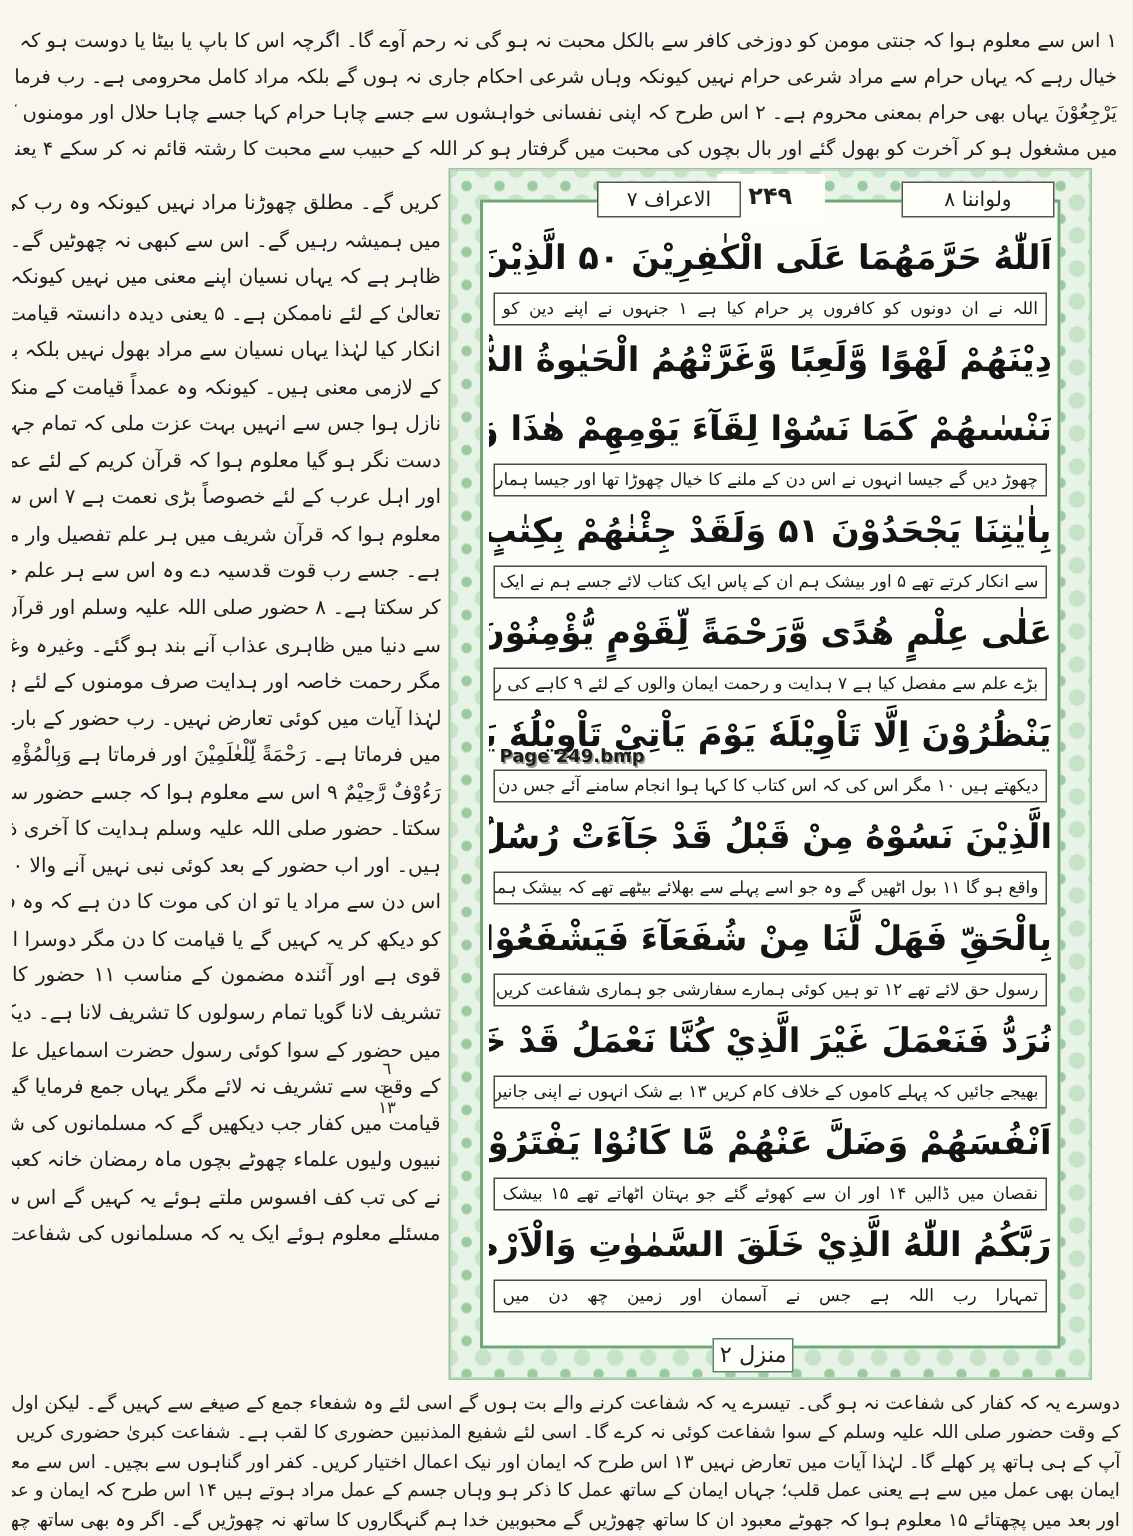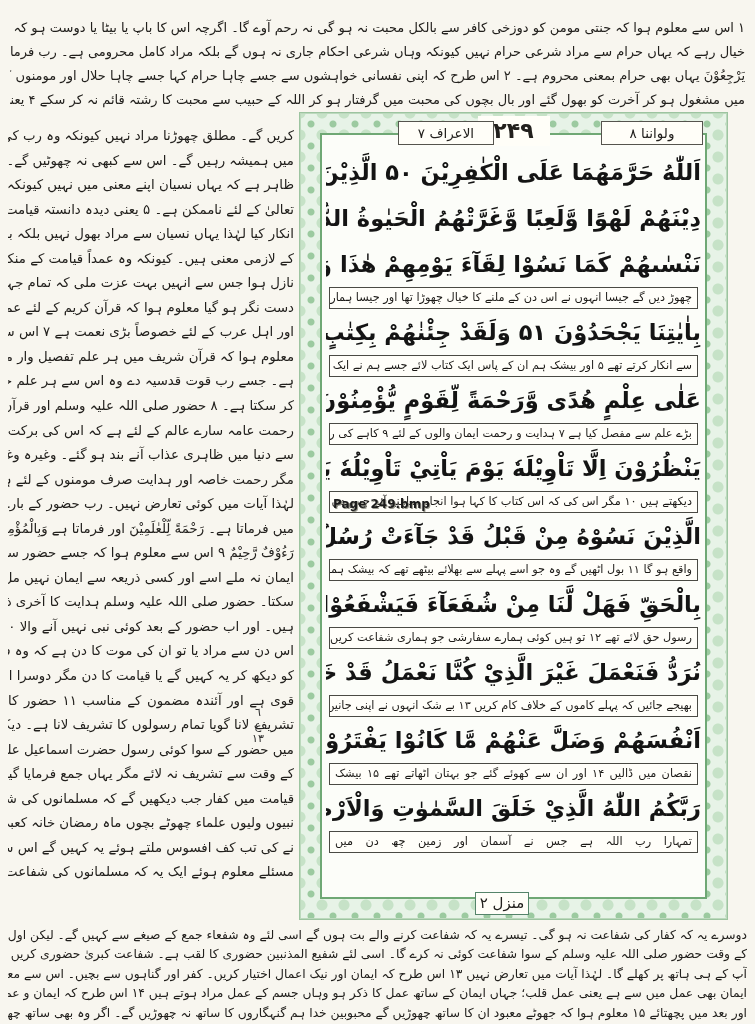--- a/index.html
+++ b/index.html
@@ -70,21 +70,21 @@
   .hdr-box{
     position:absolute; top:8px; height:24px; line-height:22px;
     background:#fffef8; border:1px solid #55544e; box-sizing:border-box;
     text-align:center; font-size:13.5px; z-index:3;
   }
   .hdr-juz{right:24px; width:102px;}
   .hdr-surah{left:52px; width:96px;margin-left:46px;}
   .hdr-page{
     position:absolute; top:3px; left:50%; transform:translateX(-50%);
     width:72px; height:30px; line-height:30px; background:#fffef8;
-    text-align:center; font-size:22px; font-weight:bold; z-index:3;
+    text-align:center; font-size:16px; font-weight:bold; z-index:3;
   }
   
   .manzil-box{
     position:absolute; bottom:4px; left:41%;
     width:54px; height:23px; line-height:21px; box-sizing:border-box;
     background:#fffef8; border:1px solid #55846a;
     text-align:center; font-size:15px; z-index:3;
   }
   
   .watermark{
@@ -112,27 +112,25 @@
     <div class="commentary-line">ظاہر ہے کہ یہاں نسیان اپنے معنی میں نہیں کیونکہ رب</div>
     <div class="commentary-line">تعالیٰ کے لئے ناممکن ہے۔ ۵ یعنی دیدہ دانستہ قیامت کا</div>
     <div class="commentary-line">انکار کیا لہٰذا یہاں نسیان سے مراد بھول نہیں بلکہ بھول</div>
     <div class="commentary-line">کے لازمی معنی ہیں۔ کیونکہ وہ عمداً قیامت کے منکر تھے</div>
     <div class="commentary-line">نازل ہوا جس سے انہیں بہت عزت ملی کہ تمام جہان ان کا</div>
     <div class="commentary-line">دست نگر ہو گیا معلوم ہوا کہ قرآن کریم کے لئے عموماً</div>
     <div class="commentary-line">اور اہل عرب کے لئے خصوصاً بڑی نعمت ہے ۷ اس سے</div>
     <div class="commentary-line">معلوم ہوا کہ قرآن شریف میں ہر علم تفصیل وار مذکور</div>
     <div class="commentary-line">ہے۔ جسے رب قوت قدسیہ دے وہ اس سے ہر علم حاصل</div>
     <div class="commentary-line">کر سکتا ہے۔ ۸ حضور صلی اللہ علیہ وسلم اور قرآن کی</div>
-    <div class="commentary-line">رحمت عامہ سارے عالم کے لئے ہے کہ اس کی برکت</div>
     <div class="commentary-line">سے دنیا میں ظاہری عذاب آنے بند ہو گئے۔ وغیرہ وغیرہ۔</div>
     <div class="commentary-line">مگر رحمت خاصہ اور ہدایت صرف مومنوں کے لئے ہے</div>
     <div class="commentary-line">لہٰذا آیات میں کوئی تعارض نہیں۔ رب حضور کے بارے</div>
     <div class="commentary-line">میں فرماتا ہے۔ رَحْمَةً لِّلْعٰلَمِیْنَ اور فرماتا ہے وَبِالْمُؤْمِنِیْنَ</div>
     <div class="commentary-line">رَءُوْفٌ رَّحِیْمٌ ۹ اس سے معلوم ہوا کہ جسے حضور سے</div>
-    <div class="commentary-line">ایمان نہ ملے اسے اور کسی ذریعہ سے ایمان نہیں مل</div>
     <div class="commentary-line">سکتا۔ حضور صلی اللہ علیہ وسلم ہدایت کا آخری ذریعہ</div>
     <div class="commentary-line">ہیں۔ اور اب حضور کے بعد کوئی نبی نہیں آنے والا ۱۰</div>
     <div class="commentary-line">اس دن سے مراد یا تو ان کی موت کا دن ہے کہ وہ فرشتوں</div>
     <div class="commentary-line">کو دیکھ کر یہ کہیں گے یا قیامت کا دن مگر دوسرا احتمال زیادہ</div>
     <div class="commentary-line">قوی ہے اور آئندہ مضمون کے مناسب ۱۱ حضور کا</div>
     <div class="commentary-line">تشریف لانا گویا تمام رسولوں کا تشریف لانا ہے۔ دیکھو عرب</div>
     <div class="commentary-line">میں حضور کے سوا کوئی رسول حضرت اسماعیل علیہ السلام</div>
     <div class="commentary-line">کے وقت سے تشریف نہ لائے مگر یہاں جمع فرمایا گیا ۱۲</div>
     <div class="commentary-line">قیامت میں کفار جب دیکھیں گے کہ مسلمانوں کی شفاعت</div>
     <div class="commentary-line">نبیوں ولیوں علماء چھوٹے بچوں ماہ رمضان خانہ کعبہ وغیرہ</div>
@@ -146,20 +144,21 @@
     <span>۱۳</span>
   </div>
 
   <div class="quran-box">
     <div class="hdr-box hdr-juz">ولواننا ۸</div>
     <div class="hdr-page">۲۴۹</div>
     <div class="hdr-box hdr-surah">الاعراف ۷</div>
 
     <div class="quran-inner">
       <div class="arabic-line">اَللّٰهُ حَرَّمَهُمَا عَلَى الْكٰفِرِيْنَ ۵۰ الَّذِيْنَ اتَّخَذُوْا</div>
+      <div class="translation-line">اللہ نے ان دونوں کو کافروں پر حرام کیا ہے ۱ جنہوں نے اپنے دین کو</div>
       <div class="arabic-line">دِيْنَهُمْ لَهْوًا وَّلَعِبًا وَّغَرَّتْهُمُ الْحَيٰوةُ الدُّنْيَا فَالْيَوْمَ</div>
       <div class="arabic-line">نَنْسٰىهُمْ كَمَا نَسُوْا لِقَآءَ يَوْمِهِمْ هٰذَا وَمَا كَانُوْا</div>
       <div class="translation-line">چھوڑ دیں گے جیسا انہوں نے اس دن کے ملنے کا خیال چھوڑا تھا اور جیسا ہماری آیتوں</div>
       <div class="arabic-line">بِاٰيٰتِنَا يَجْحَدُوْنَ ۵۱ وَلَقَدْ جِئْنٰهُمْ بِكِتٰبٍ فَصَّلْنٰهُ</div>
       <div class="translation-line">سے انکار کرتے تھے ۵ اور بیشک ہم ان کے پاس ایک کتاب لائے جسے ہم نے ایک</div>
       <div class="arabic-line">عَلٰى عِلْمٍ هُدًى وَّرَحْمَةً لِّقَوْمٍ يُّؤْمِنُوْنَ ۵۲ هَلْ</div>
       <div class="translation-line">بڑے علم سے مفصل کیا ہے ۷ ہدایت و رحمت ایمان والوں کے لئے ۹ کاہے کی راہ</div>
       <div class="arabic-line">يَنْظُرُوْنَ اِلَّا تَاْوِيْلَهٗ يَوْمَ يَاْتِيْ تَاْوِيْلُهٗ يَقُوْلُ</div>
       <div class="translation-line">دیکھتے ہیں ۱۰ مگر اس کی کہ اس کتاب کا کہا ہوا انجام سامنے آئے جس دن اس کا بتایا انجام</div>
       <div class="arabic-line">الَّذِيْنَ نَسُوْهُ مِنْ قَبْلُ قَدْ جَآءَتْ رُسُلُ رَبِّنَا</div>

